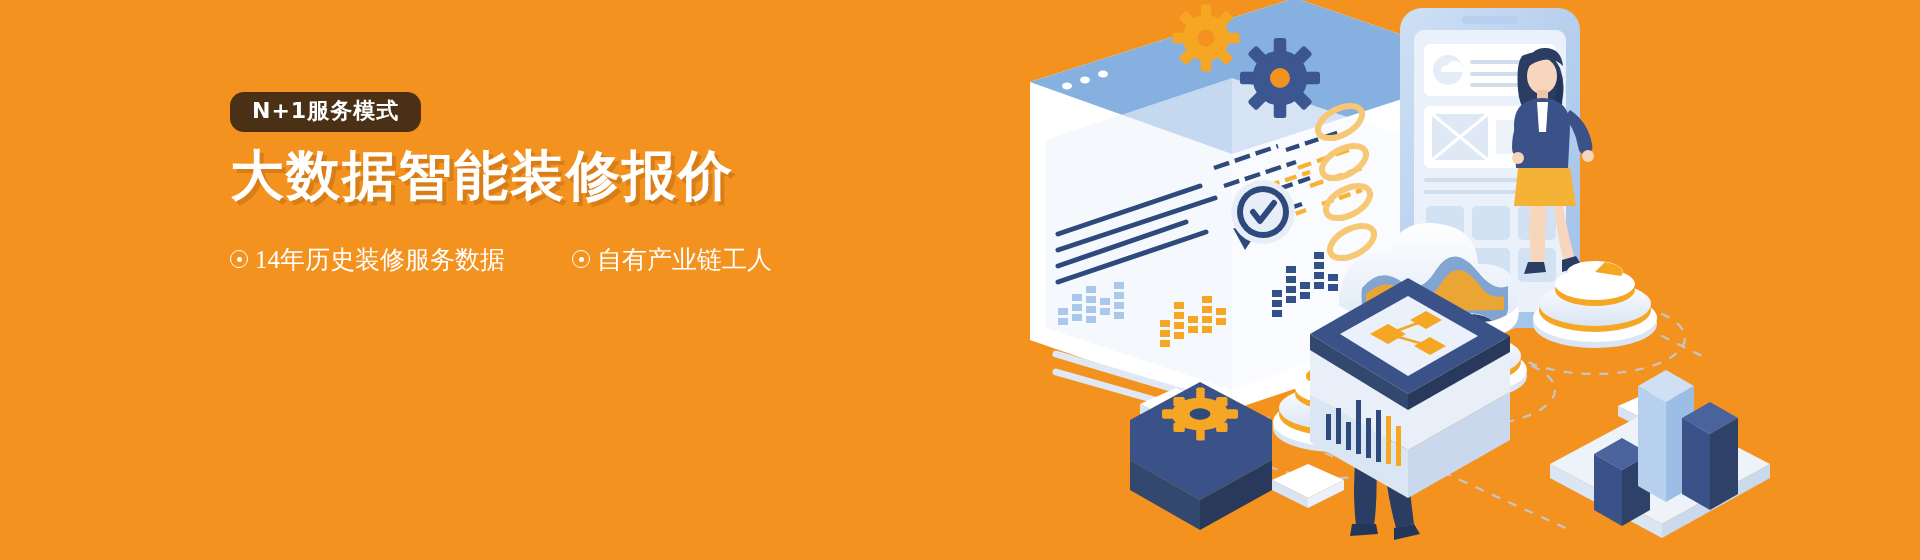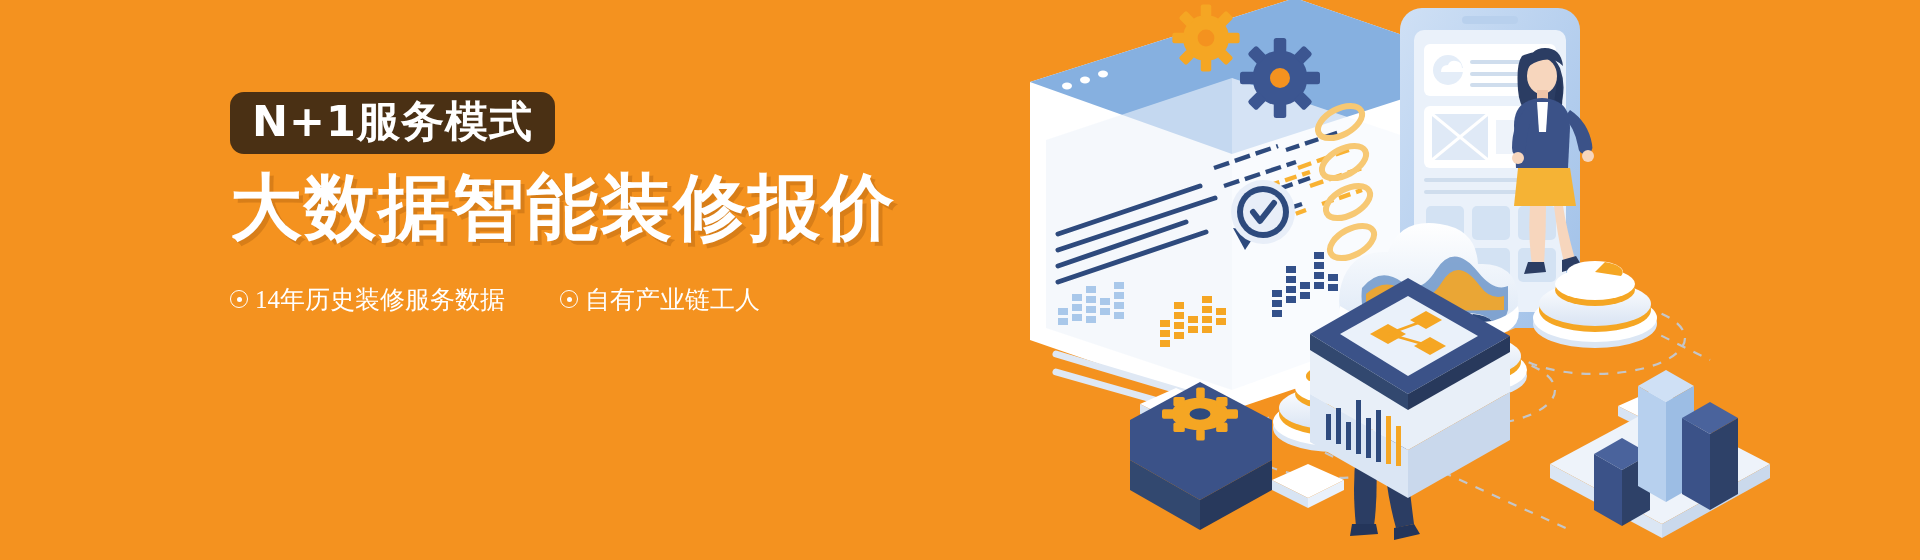--- a/index.html
+++ b/index.html
@@ -15,45 +15,45 @@
   }
 
   
   .copy{
     position:absolute;left:230px;top:92px;width:800px;
   }
   .badge{
     display:inline-block;
     background:#4a3014;
     color:#ffffff;
-    font-size:43px;
+    font-size:22px;
     font-weight:700;
     letter-spacing:1px;
     padding:7px 22px 10px 22px;
     border-radius:14px;
     line-height:1.05;
     font-family:"DejaVu Sans","Liberation Sans",sans-serif;
   }
   .headline{
     margin-top:17px;
     color:#ffffff;
-    font-size:72px;
+    font-size:54px;
     font-weight:700;
     letter-spacing:2px;
     line-height:1.0;
     white-space:nowrap;
     text-shadow:4px 4px 0 rgba(193,110,18,.55);
     font-family:"DejaVu Sans","Liberation Sans",sans-serif;
   }
   .bullets{
     margin-top:34px;
     display:grid;
     grid-template-columns:320px 320px;
     grid-auto-rows:44px;
-    column-gap:10px;
+    column-gap:22px;
   }
   .bullet{
     display:flex;align-items:center;
     color:#ffffff;
     font-size:25px;
     line-height:1;
     font-family:"Liberation Serif","DejaVu Serif",serif;
     white-space:nowrap;
   }
   .bullet .bdot{

